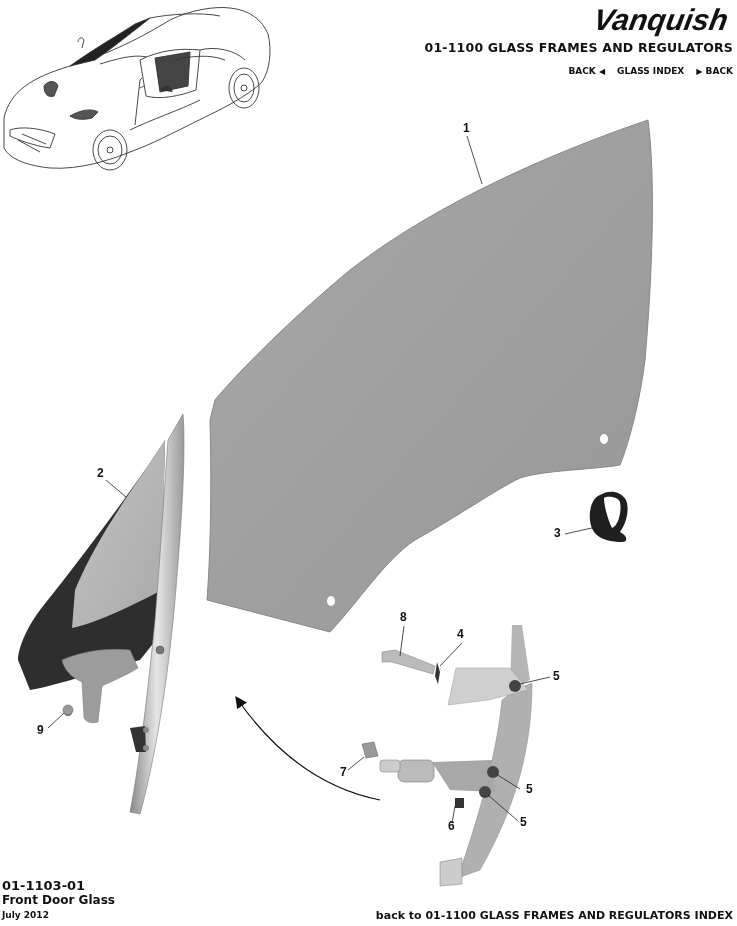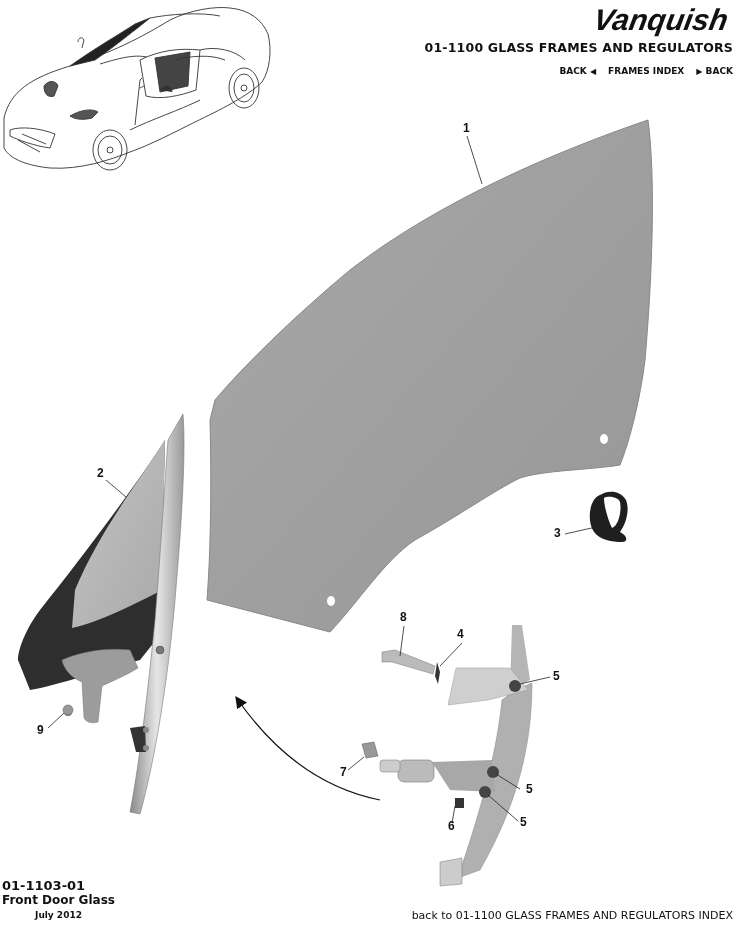--- a/index.html
+++ b/index.html
@@ -11,22 +11,22 @@
                      font-family: "DejaVu Sans", sans-serif; white-space: nowrap; margin-left: 40px; }
     .nav { right: 4px; top: 66px; font-size: 9px; font-weight: bold; white-space: nowrap;
            font-family: "DejaVu Sans", sans-serif; display: flex; gap: 12px; }
     .nav span.link { cursor: pointer; }
     .tri { font-size: 8px; }
     .diagram { left: 0; top: 0; width: 737px; height: 926px; }
     .callout { font-size: 12px; font-weight: bold; font-family: "Liberation Sans", sans-serif; }
     .footer-left { left: 2px; top: 878px; font-family: "DejaVu Sans", sans-serif; font-weight: bold; }
     .footer-left .code { font-size: 13px; }
     .footer-left .name { font-size: 12px; margin-top: 0; }
-    .footer-left .date { font-size: 9px; margin-top: 3px; text-align: center; }
-    .footer-right { right: 4px; top: 909px; font-size: 11px; font-weight: normal;
+    .footer-left .date { font-size: 9px; margin-top: 3px; }
+    .footer-right { right: 4px; top: 909px; font-size: 11px; font-weight: bold;
                     font-family: "DejaVu Sans", sans-serif; white-space: nowrap; cursor: pointer; }
   </style>
 </head>
 <body>
 
 <svg class="abs diagram" viewBox="0 0 737 926" xmlns="http://www.w3.org/2000/svg">
   <defs>
     <linearGradient id="glassGrad" x1="0" y1="0" x2="1" y2="1">
       <stop offset="0" stop-color="#a8a8a8"></stop>
       <stop offset="1" stop-color="#979797"></stop>
@@ -149,21 +149,21 @@
   <text x="188" y="28" text-anchor="end" font-family="Liberation Sans, sans-serif" font-style="italic" font-weight="bold" font-size="30" fill="#111" transform="skewX(-10)">Vanquish</text>
 </svg>
 
 <div class="abs section-title">01-1100 GLASS FRAMES AND REGULATORS</div>
 
 <div class="abs nav">
   <span class="link">
     <span>BACK</span>
     <span class="tri">◀</span>
   </span>
-  <span class="link">FRAMES INDEX</span>
+  <span class="link">GLASS INDEX</span>
   <span class="link">
     <span class="tri">▶</span>
     <span>BACK</span>
   </span>
 </div>
 
 <div class="abs footer-left">
   <div class="code">01-1103-01</div>
   <div class="name">Front Door Glass</div>
   <div class="date">July 2012</div>

